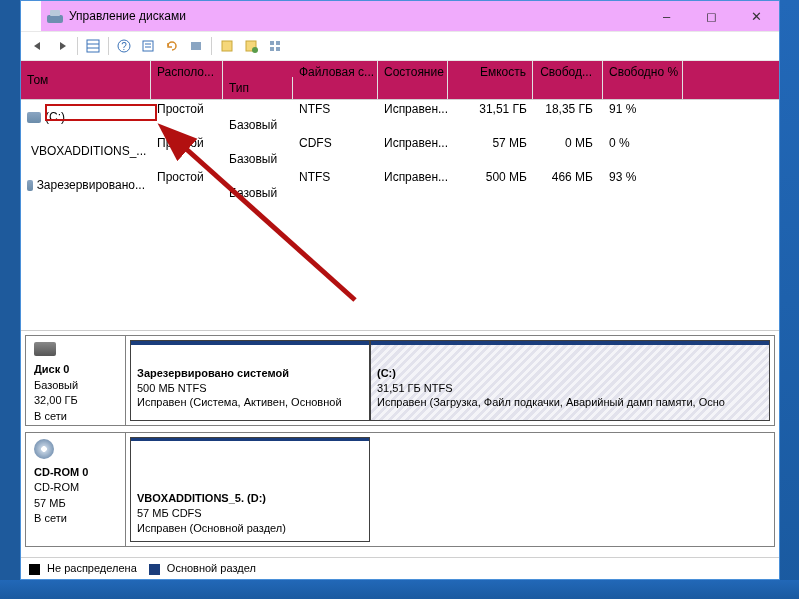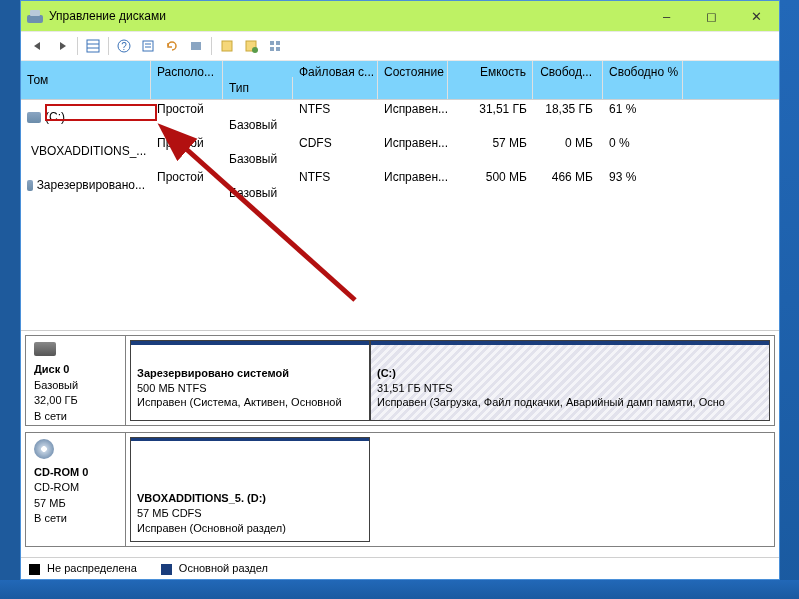--- a/index.html
+++ b/index.html
@@ -23,21 +23,22 @@
     border: 1px solid #4a90d9;
     display: flex;
     flex-direction: column;
   }
   .titlebar {
     height: 30px;
     display: flex;
     align-items: center;
     justify-content: space-between;
     padding: 0 0 0 6px;
-    background: #bef264;
+    background: #f0abfc;
+    margin-left: 20px;
   }
   .title-left { display: flex; align-items: center; gap: 6px; }
   .title-text { font-size: 12px; }
   .win-controls { display: flex; }
   .win-btn {
     width: 45px; height: 30px;
     display: flex; align-items: center; justify-content: center;
     font-family: Arial;
     font-size: 13px;
     color: #333;
@@ -70,21 +71,21 @@
     width: 1px; height: 18px;
     background: #d0d0d0;
     margin: 0 2px;
   }
   .volume-pane {
     flex: 0 0 auto;
     border-bottom: 1px solid #ccc;
   }
   .vol-header {
     display: flex;
-    background: #7dd3fc;
+    background: #be185d;
     border-bottom: 1px solid #d0d0d0;
   }
   .vol-col {
     padding: 4px 6px;
     font-size: 12px;
     border-right: 1px solid #e0e0e0;
     white-space: nowrap;
     overflow: hidden;
   }
   .vol-row {
@@ -161,21 +162,21 @@
       -45deg,
       #f4f4f8,
       #f4f4f8 3px,
       #e2e2ec 3px,
       #e2e2ec 6px
     );
   }
   .legend-bar {
     display: flex;
     align-items: flex-end;
-    gap: 24px;
+    gap: 12px;
     padding: 4px 8px;
     border-top: 1px solid #d0d0d0;
     background: #fff;
     font-size: 11px;
   }
   .legend-swatch {
     width: 11px; height: 11px;
     display: inline-block;
     margin-right: 4px;
     vertical-align: middle;
@@ -325,21 +326,21 @@
         <div class="vol-cell c-tom">
             <span class="disk-icon"></span>
             <span>(C:)</span>
           </div>
         <div class="vol-cell c-layout">Простой</div>
         <div class="vol-cell c-type">Базовый</div>
         <div class="vol-cell c-fs">NTFS</div>
         <div class="vol-cell c-status">Исправен...</div>
         <div class="vol-cell c-cap">31,51 ГБ</div>
         <div class="vol-cell c-free">18,35 ГБ</div>
-        <div class="vol-cell c-freepct">61 %</div>
+        <div class="vol-cell c-freepct">91 %</div>
       </div>
       <div class="vol-row">
         <div class="vol-cell c-tom">
             <span class="cd-icon-sm"></span>
             <span>VBOXADDITIONS_...</span>
           </div>
         <div class="vol-cell c-layout">Простой</div>
         <div class="vol-cell c-type">Базовый</div>
         <div class="vol-cell c-fs">CDFS</div>
         <div class="vol-cell c-status">Исправен...</div>

